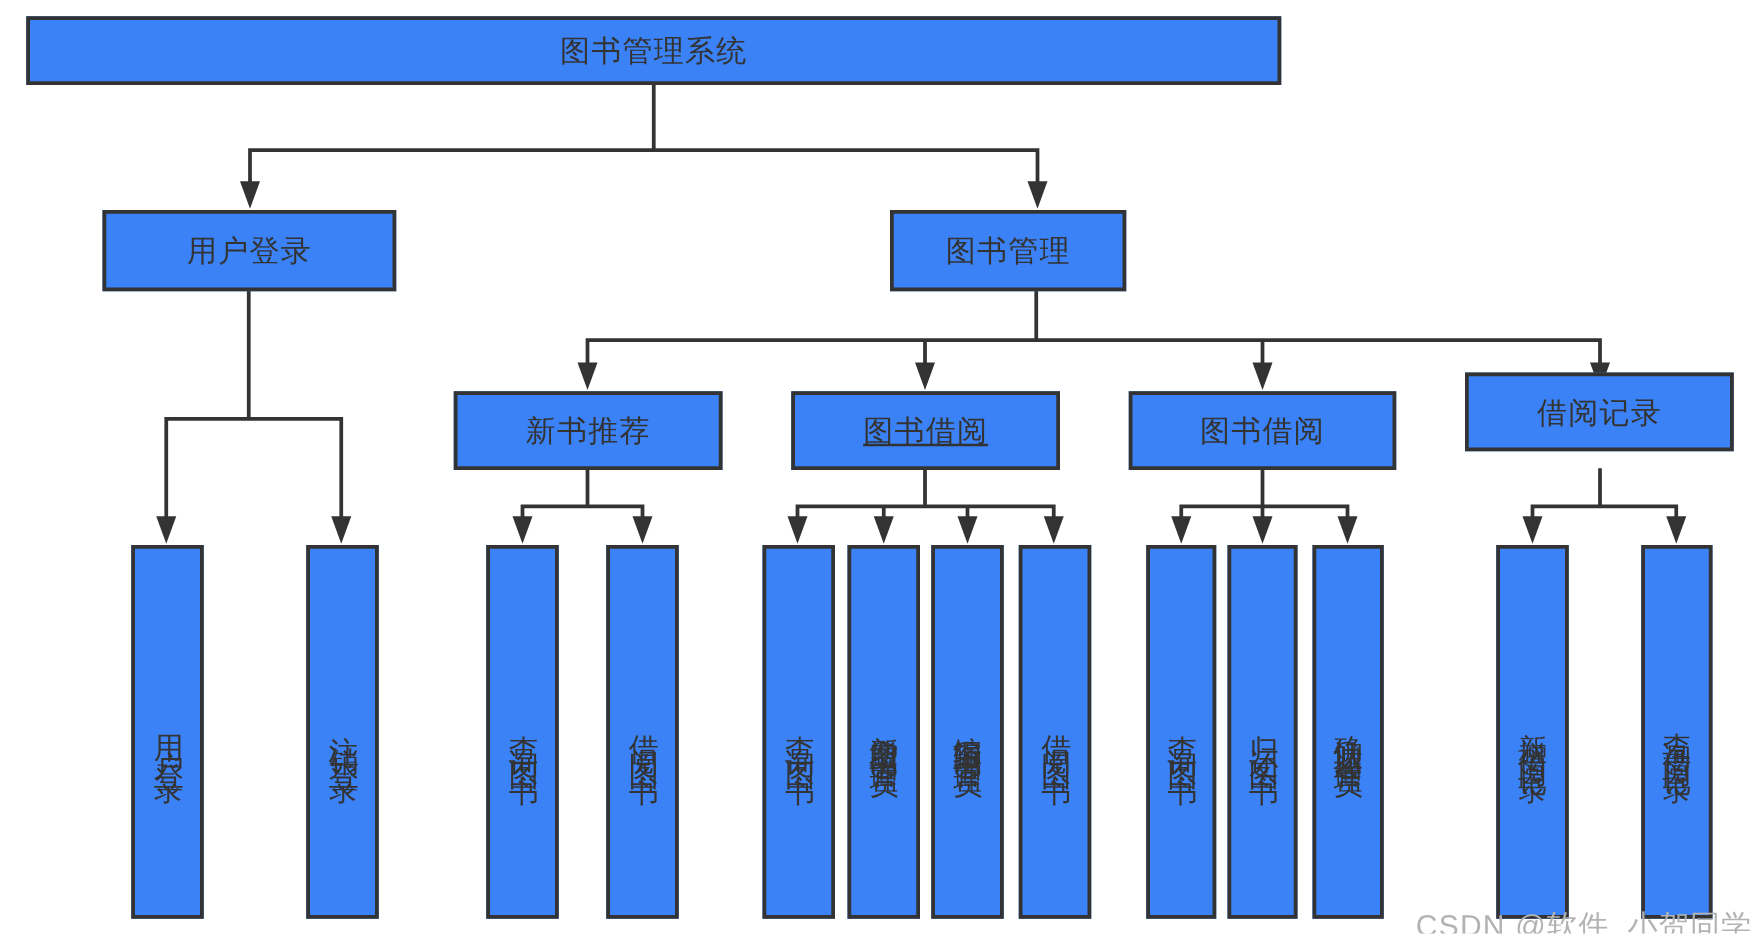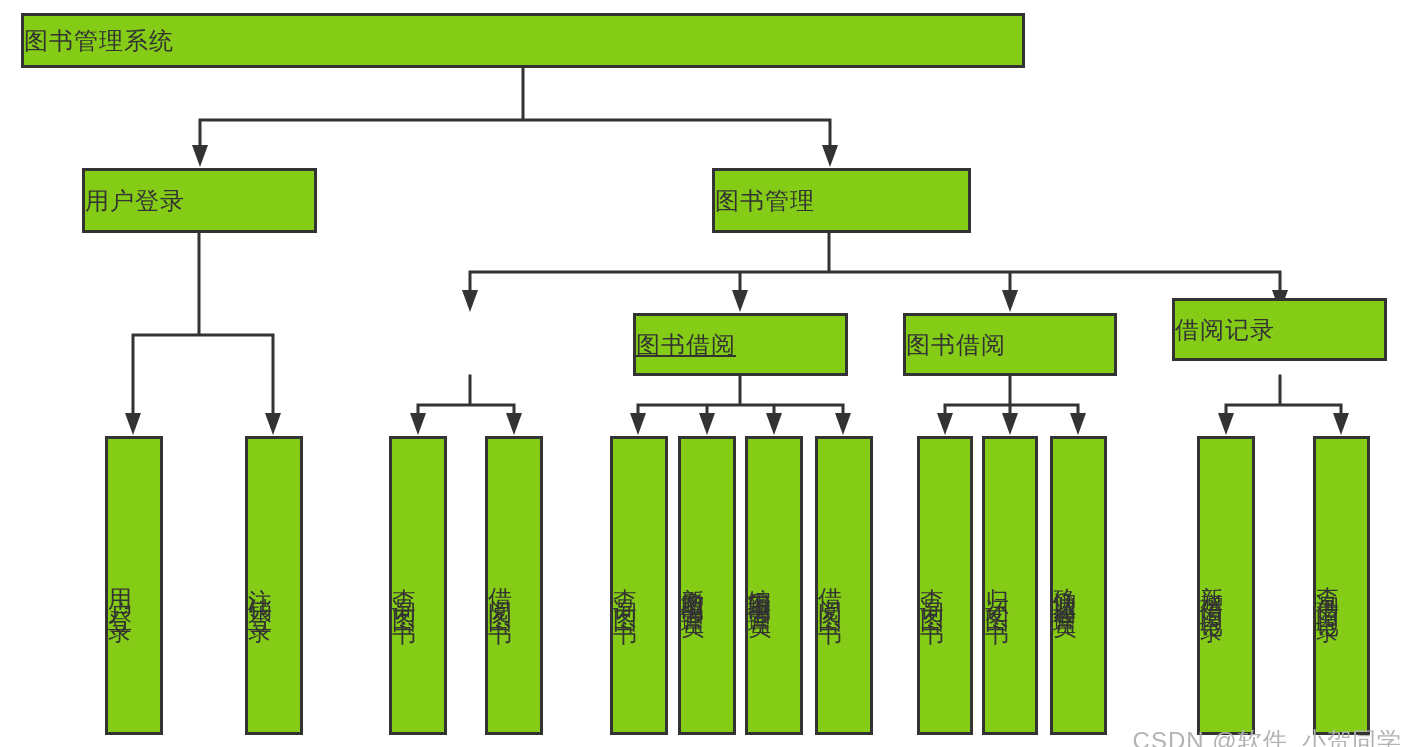--- a/index.html
+++ b/index.html
@@ -14,22 +14,22 @@
     position:relative;
     width:1405px;height:747px;
     background:var(--bg);
     overflow:hidden;
   }
   #connectors{position:absolute;left:0;top:0;width:1405px;height:747px;}
   .node{
     position:absolute;
     box-sizing:border-box;
     border:3px solid var(--line);
-    background:#84cc16;
-    display:flex;align-items:center;
+    background:#3b82f6;
+    display:flex;align-items:center;justify-content:center;
     color:var(--text);
     font-size:24px;
     letter-spacing:1px;
     text-align:center;
   }
   .leaf{width:58px;top:436px;height:299px;}
   .leaf .vtext{
     writing-mode:vertical-rl;
     text-orientation:mixed;
     white-space:nowrap;
@@ -91,24 +91,27 @@
     </g>
   </svg>
 
   <div class="node" style="left:21px;top:13px;width:1004px;height:55px;">
     <span>图书管理系统</span>
   </div>
 
   <div class="node" style="left:82px;top:168px;width:235px;height:65px;">
     <span>用户登录</span>
   </div>
-  <div class="node" style="left:712px;top:168px;width:259px;height:65px;">
+  <div class="node" style="left:712px;top:168px;width:189px;height:65px;">
     <span>图书管理</span>
   </div>
 
+  <div class="node" style="left:363px;top:313px;width:215px;height:63px;">
+    <span>新书推荐</span>
+  </div>
   <div class="node" style="left:633px;top:313px;width:215px;height:63px;text-decoration:underline;">
     <span>图书借阅</span>
   </div>
   <div class="node" style="left:903px;top:313px;width:214px;height:63px;">
     <span>图书借阅</span>
   </div>
   <div class="node" style="left:1172px;top:298px;width:215px;height:63px;">
     <span>借阅记录</span>
   </div>
 

